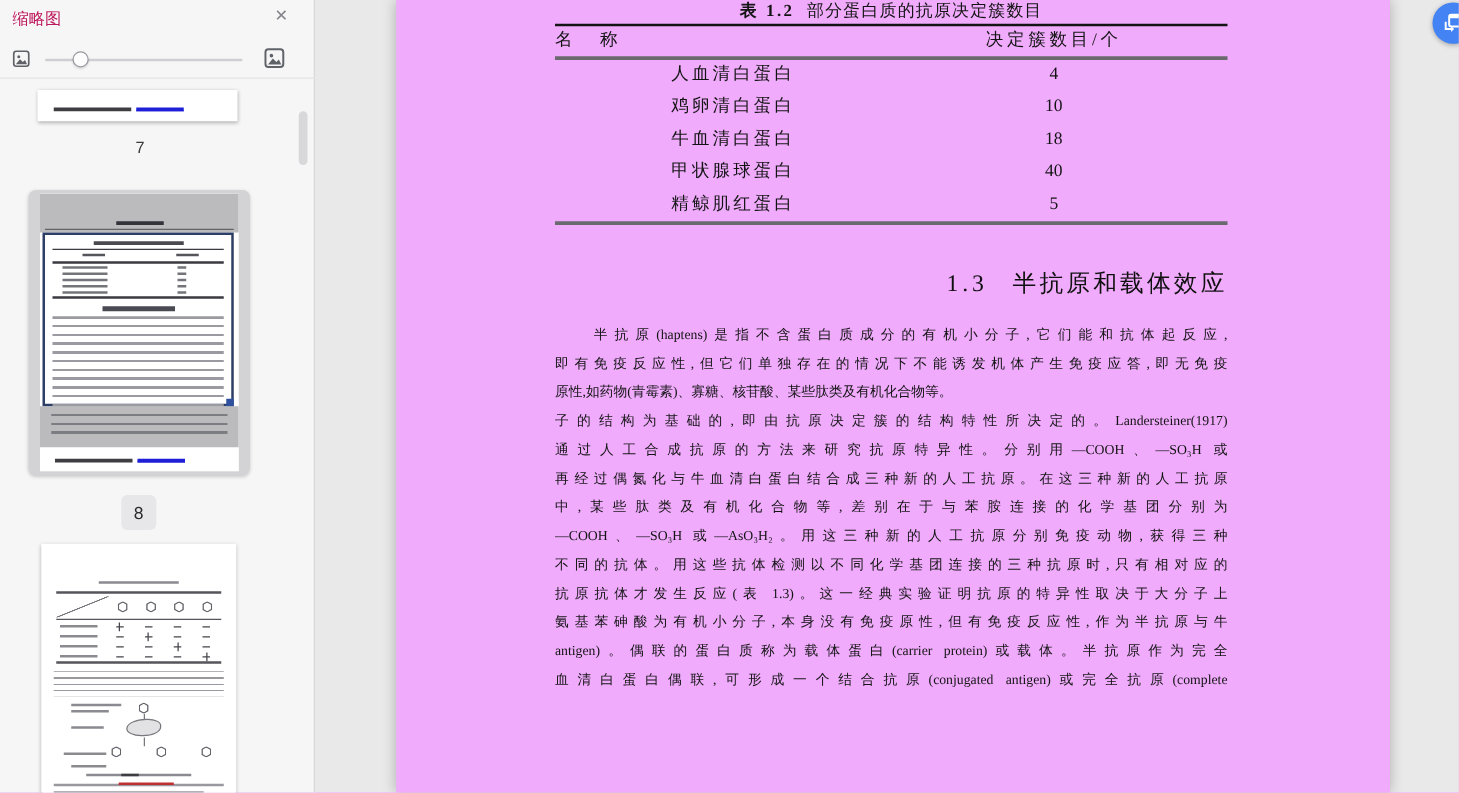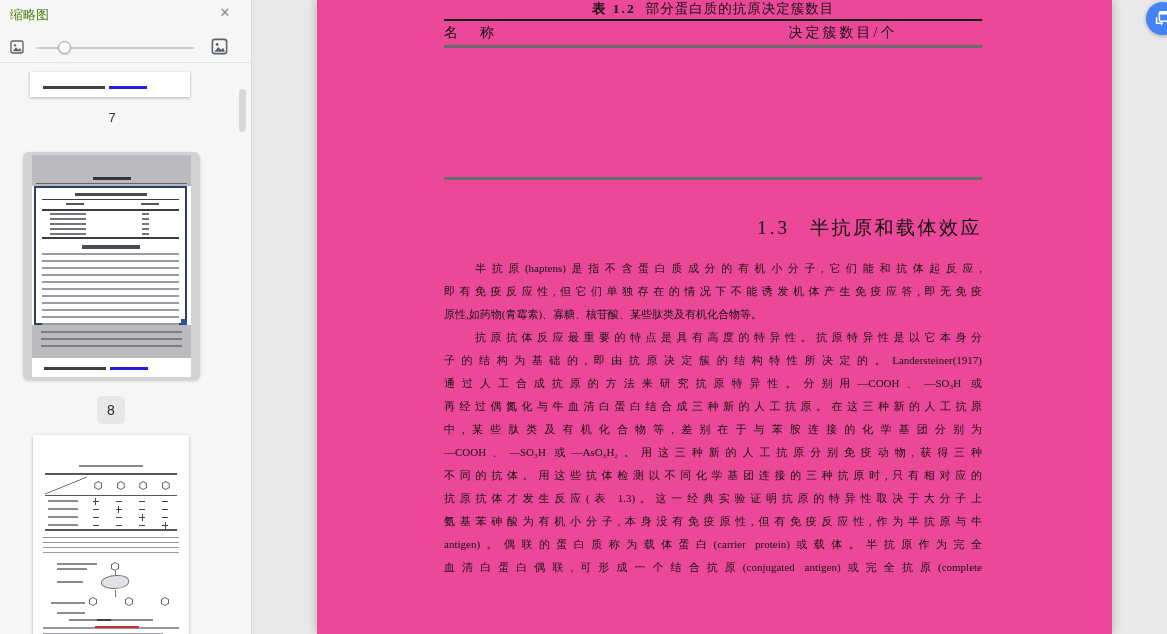--- a/index.html
+++ b/index.html
@@ -6,21 +6,21 @@
     --accent-blue:#4383f3; --viewport-border:#2d3f66; --viewport-handle:#2e509f;
     --link-blue:#1f1fd8; --red-mark:#c03030; --canvas-bg:#e9e9e9; --sidebar-bg:#f6f6f7;
   }
   *{margin:0;padding:0;box-sizing:border-box}
   html,body{width:1167px;height:634px;overflow:hidden}
   body{font-family:"Liberation Sans","DejaVu Sans",sans-serif;background:var(--canvas-bg)}
   .app{position:relative;width:1167px;height:634px;overflow:hidden}
 
   
   .sidebar{position:absolute;left:0;top:0;width:252px;height:634px;background:var(--sidebar-bg);border-right:1px solid #d8d8da}
-  .sb-title{position:absolute;left:10px;top:6px;font-size:13px;color:#4d7c0f}
+  .sb-title{position:absolute;left:10px;top:6px;font-size:13px;color:#be185d}
   .sb-close{position:absolute;left:216px;top:4px;width:18px;height:18px;border:none;background:transparent;font-size:13px;color:#85858b;cursor:pointer;line-height:18px;text-align:center;padding:0}
   .sb-zoomrow{position:absolute;left:0;top:36px;width:252px;height:24px}
   .icon-img{position:absolute;color:#5f6368}
   .icon-img.small{left:9px;top:3px;width:16px;height:16px}
   .icon-img.large{left:210px;top:1px;width:19px;height:19px}
   .icon-img svg{width:100%;height:100%;display:block}
   .slider{position:absolute;left:36px;top:0;width:160px;height:24px}
   .slider-track{position:absolute;left:0;top:11px;width:158px;height:2px;background:#cfcfd1;border-radius:1px}
   .slider-handle{position:absolute;left:22px;top:5px;width:13px;height:13px;border-radius:50%;background:#fdfdfd;border:1px solid #9b9ba2;box-shadow:0 1px 2px rgba(0,0,0,.15)}
   .sb-sep{position:absolute;left:0;top:62px;width:252px;height:1px;background:#e4e4e6}
@@ -82,21 +82,21 @@
   .t9-blob{position:absolute;left:68px;top:140px;width:28px;height:14px;border:1px solid #77777d;border-radius:60% 40% 55% 45%;background:#e2e2e5}
   .t9-hexrow{position:absolute;left:56px;top:162px;width:80px;display:flex;justify-content:space-between}
   .t9-figcap{position:absolute;left:36px;top:184px;width:84px;height:2px;background:#8a8a90}
   .t9-figcap::after{content:"";position:absolute;left:28px;top:0;width:14px;height:2px;background:#3d3d42}
   .t9-text1{position:absolute;left:10px;top:192px;width:136px;height:2px;background:#98989e}
   .t9-red{position:absolute;left:62px;top:191px;width:44px;height:2px;background:var(--red-mark);border-bottom:1px solid var(--red-mark)}
   .t9-text2{position:absolute;left:10px;top:198px;width:120px;height:2px;background:#98989e}
 
   
   .viewer{position:absolute;left:253px;top:0;width:914px;height:634px}
-  .page{position:absolute;left:64px;top:0;width:795px;height:634px;background:#ec4899;box-shadow:0 0 10px rgba(0,0,0,.25)}
+  .page{position:absolute;left:64px;top:0;width:795px;height:634px;background:#f0abfc;box-shadow:0 0 10px rgba(0,0,0,.25)}
   .content{position:absolute;left:127px;top:0;width:538px;height:634px;font-family:"Liberation Serif","DejaVu Serif",serif;color:#141414}
   .t-caption{position:absolute;left:0;top:0;width:100%;height:18px;line-height:18px;text-align:center;font-size:13.5px;letter-spacing:1px}
   .t-caption b{margin-right:10px;letter-spacing:2px}
   .rule1{position:absolute;left:0;top:19px;width:100%;height:1.5px;background:#141414}
   .t-header{position:absolute;left:0;top:21px;width:100%;height:24px;font-size:14px;line-height:24px}
   .t-header .h-name{position:absolute;left:0;width:260px;text-align:left;letter-spacing:4px}
   .t-header .h-count{position:absolute;left:260px;width:278px;text-align:center;letter-spacing:3px}
   .rule2{position:absolute;left:0;top:45px;width:100%;height:2.5px;background:#6a6a6e}
   .t-rows{position:absolute;left:0;top:47px;width:100%}
   .t-row{position:relative;height:26px;font-size:14px;line-height:26px}
@@ -288,35 +288,61 @@
 
         <div class="t-caption">
           <b>表 1.2</b><span>部分蛋白质的抗原决定簇数目</span>
         </div>
         <div class="rule1"></div>
         <div class="t-header">
           <span class="h-name">名　称</span>
           <span class="h-count">决定簇数目/个</span>
         </div>
         <div class="rule2"></div>
+        <div class="t-rows">
+
+            <div class="t-row">
+              <span class="t-name">人血清白蛋白</span>
+              <span class="t-val">4</span>
+            </div>
+
+            <div class="t-row">
+              <span class="t-name">鸡卵清白蛋白</span>
+              <span class="t-val">10</span>
+            </div>
+
+            <div class="t-row">
+              <span class="t-name">牛血清白蛋白</span>
+              <span class="t-val">18</span>
+            </div>
+
+            <div class="t-row">
+              <span class="t-name">甲状腺球蛋白</span>
+              <span class="t-val">40</span>
+            </div>
+
+            <div class="t-row">
+              <span class="t-name">精鲸肌红蛋白</span>
+              <span class="t-val">5</span>
+            </div>
+          </div>
         <div class="rule3"></div>
 
         <div class="sec-heading">
           <span class="sec-num">1.3</span><span class="sec-title">半抗原和载体效应</span>
         </div>
 
         <div class="para-lines">
 
             <div class="tline indent">半抗原(haptens)是指不含蛋白质成分的有机小分子,它们能和抗体起反应,</div>
 
             <div class="tline">即有免疫反应性,但它们单独存在的情况下不能诱发机体产生免疫应答,即无免疫</div>
 
             <div class="tline align-left">原性,如药物(青霉素)、寡糖、核苷酸、某些肽类及有机化合物等。</div>
 
-            <div class="tline indent">抗原抗体反应最重要的特点是具有高度的特异性。抗原特异性是以它本身分</div>
 
             <div class="tline">子的结构为基础的,即由抗原决定簇的结构特性所决定的。Landersteiner(1917)</div>
 
             <div class="tline">通过人工合成抗原的方法来研究抗原特异性。分别用—COOH、—SO₃H 或</div>
 
 
             <div class="tline">再经过偶氮化与牛血清白蛋白结合成三种新的人工抗原。在这三种新的人工抗原</div>
 
             <div class="tline">中,某些肽类及有机化合物等,差别在于与苯胺连接的化学基团分别为</div>
 

